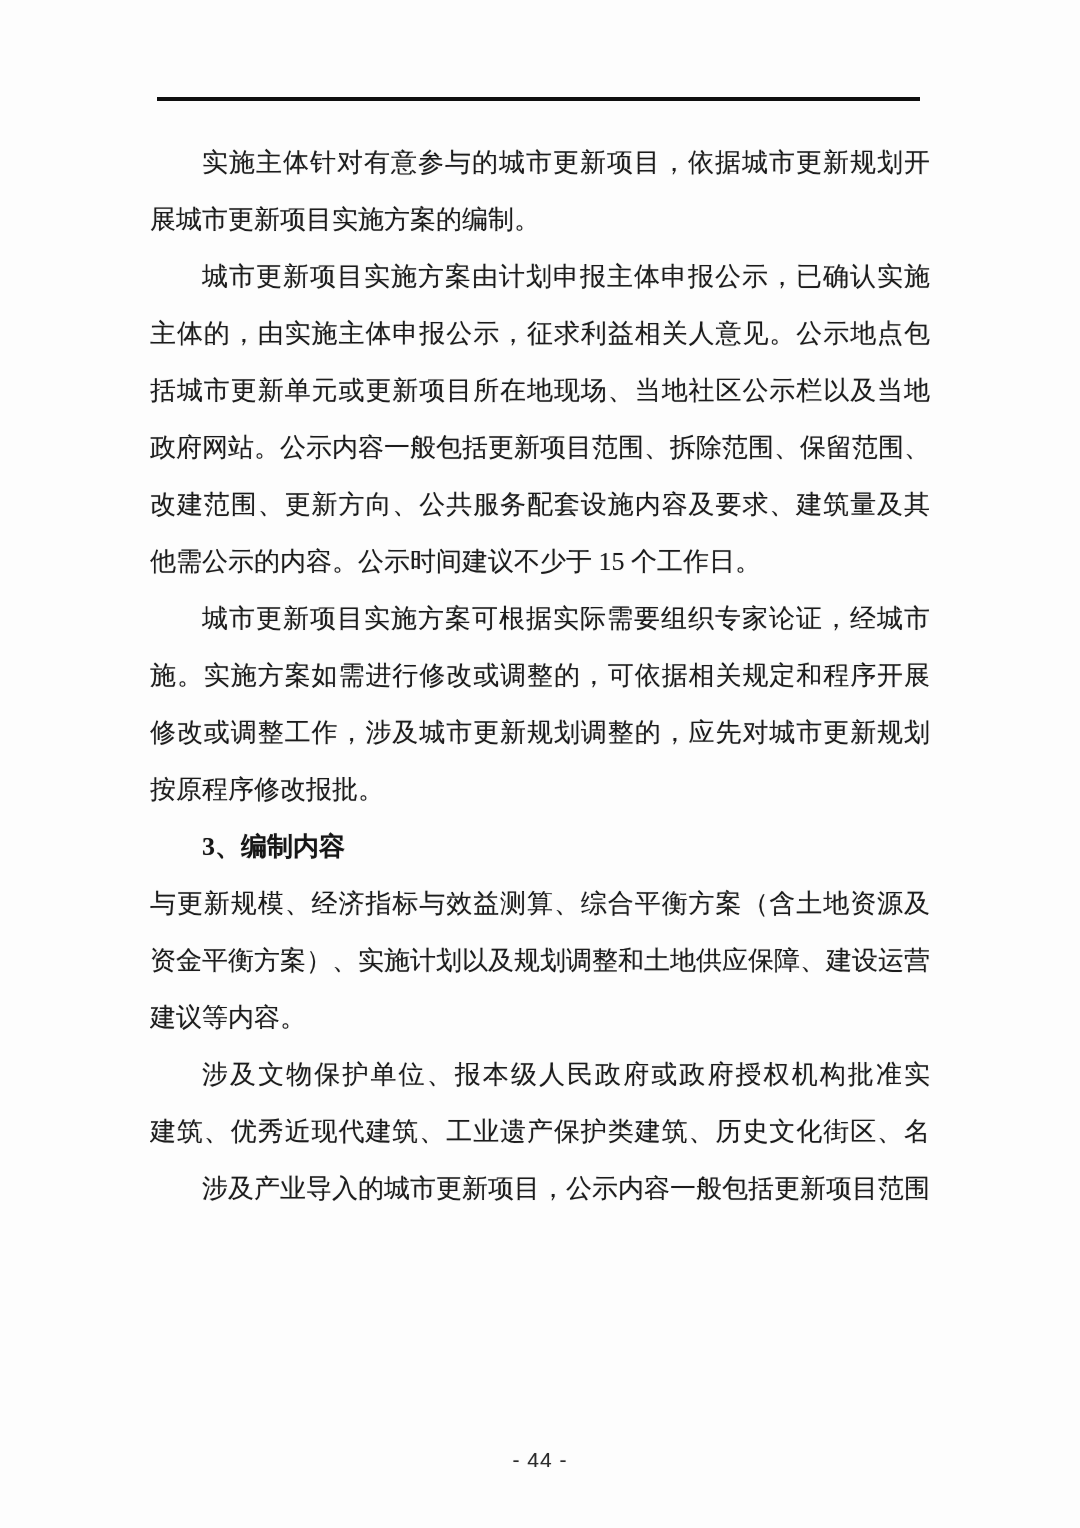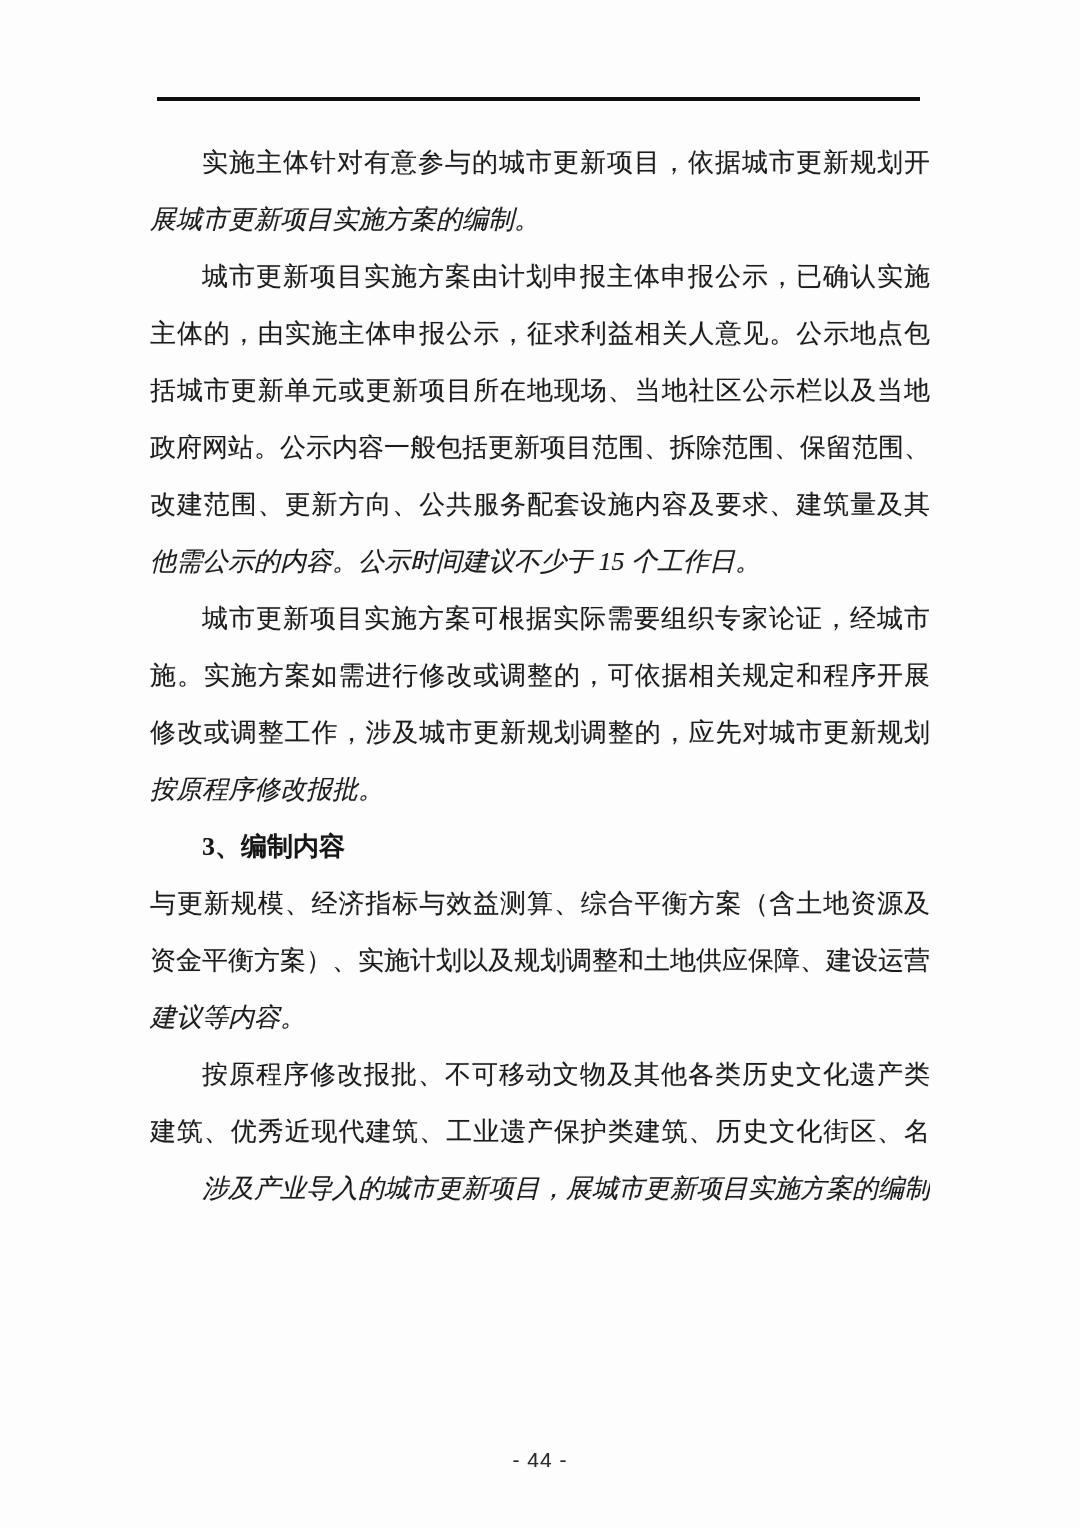--- a/index.html
+++ b/index.html
@@ -45,21 +45,21 @@
   .line {
     line-height: 57px;
     height: 57px;
     white-space: nowrap;
     overflow: hidden;
     text-align: justify;
     text-align-last: justify;
     text-justify: inter-character;
   }
   .line.first { text-indent: 2em; }
-  .line.last  { text-align-last: left; font-style: italic; }
+  .line.last  { text-align-last: left; }
 
   .heading {
     line-height: 57px;
     height: 57px;
     font-weight: bold;
     font-size: 26px;
     text-indent: 2em;
     color: #161616;
     white-space: nowrap;
   }
@@ -106,24 +106,24 @@
         <div class="line">修改或调整工作，涉及城市更新规划调整的，应先对城市更新规划</div>
         <div class="line last">按原程序修改报批。</div>
       </div>
       <div class="heading">3、编制内容</div>
       <div class="paragraph">
         <div class="line">与更新规模、经济指标与效益测算、综合平衡方案（含土地资源及</div>
         <div class="line">资金平衡方案）、实施计划以及规划调整和土地供应保障、建设运营</div>
         <div class="line last">建议等内容。</div>
       </div>
       <div class="paragraph">
-        <div class="line first">按原程序修改报批、不可移动文物及其他各类历史文化遗产类</div>
+        <div class="line first">涉及文物保护单位、报本级人民政府或政府授权机构批准实</div>
         <div class="line">建筑、优秀近现代建筑、工业遗产保护类建筑、历史文化街区、名</div>
       </div>
       <div class="paragraph">
-        <div class="line first last">涉及产业导入的城市更新项目，展城市更新项目实施方案的编制</div>
+        <div class="line first last">涉及产业导入的城市更新项目，公示内容一般包括更新项目范围</div>
       </div>
     </div>
 
   <div class="footer">
     <span class="page-number">- 44 -</span>
   </div>
 </div>
 
 </body></html>

